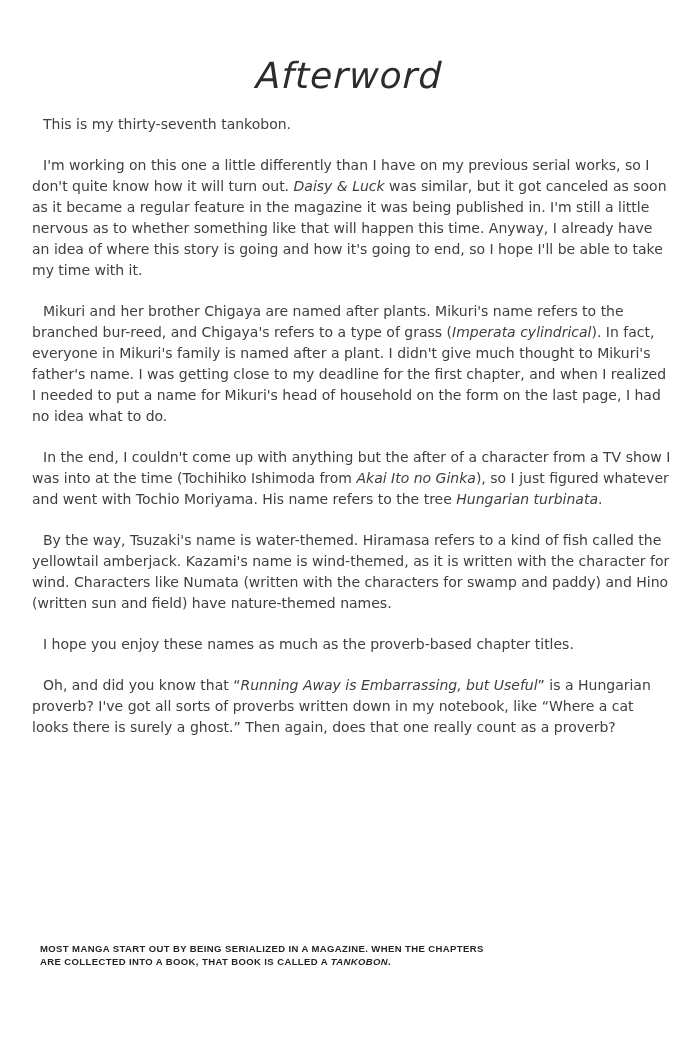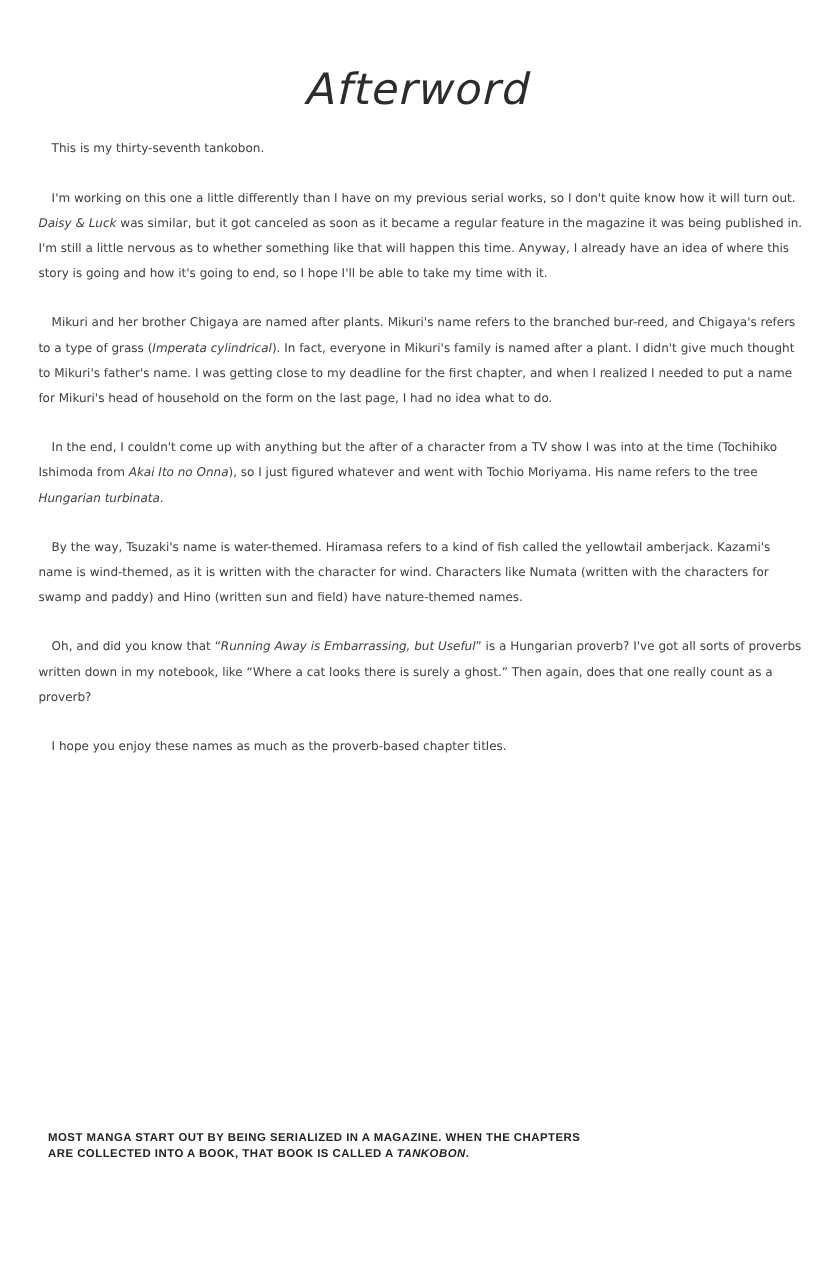--- a/index.html
+++ b/index.html
@@ -27,21 +27,21 @@
     line-height: 44px;
     letter-spacing: 1px;
     color: #2c2c2c;
     transform: skewX(-2deg);
   }
   .content {
     margin: 16px 28px 0 32px;
   }
   .para {
     margin: 0 0 20px 0;
-    font-size: 10px;
+    font-size: 14px;
     line-height: 21px;
     text-indent: 11px;
     color: #404040;
   }
   .para em {
     font-style: italic;
   }
   .footnote {
     position: absolute;
     left: 40px;
@@ -62,20 +62,20 @@
 </head>
 <body>
 
 <div class="page">
   <h1 class="title">Afterword</h1>
 
   <div class="content">
       <p class="para"><span>This is my thirty-seventh tankobon.</span></p>
       <p class="para"><span>I'm working on this one a little differently than I have on my previous serial works, so I don't quite know how it will turn out. </span><em>Daisy &amp; Luck</em><span> was similar, but it got canceled as soon as it became a regular feature in the magazine it was being published in. I'm still a little nervous as to whether something like that will happen this time. Anyway, I already have an idea of where this story is going and how it's going to end, so I hope I'll be able to take my time with it.</span></p>
       <p class="para"><span>Mikuri and her brother Chigaya are named after plants. Mikuri's name refers to the branched bur-reed, and Chigaya's refers to a type of grass (</span><em>Imperata cylindrical</em><span>). In fact, everyone in Mikuri's family is named after a plant.  I didn't give much thought to Mikuri's father's name. I was getting close to my deadline for the first chapter, and when I realized I needed to put a name for Mikuri's head of household on the form on the last page, I had no idea what to do.</span></p>
-      <p class="para"><span>In the end, I couldn't come up with anything but the after of a character from a TV show I was into at the time (Tochihiko Ishimoda from </span><em>Akai Ito no Onna</em><span>), so I just figured whatever and went with Tochio Moriyama. His name refers to the tree </span><em>Hungarian turbinata</em><span>.</span></p>
+      <p class="para"><span>In the end, I couldn't come up with anything but the after of a character from a TV show I was into at the time (Tochihiko Ishimoda from </span><em>Akai Ito no Ginka</em><span>), so I just figured whatever and went with Tochio Moriyama. His name refers to the tree </span><em>Hungarian turbinata</em><span>.</span></p>
       <p class="para"><span>By the way, Tsuzaki's name is water-themed. Hiramasa refers to a kind of fish called the yellowtail amberjack. Kazami's name is wind-themed, as it is written with the character for wind. Characters like Numata (written with the characters for swamp and paddy) and Hino (written sun and field) have nature-themed names.</span></p>
+      <p class="para"><span>I hope you enjoy these names as much as the proverb-based chapter titles.</span></p>
       <p class="para"><span>Oh, and did you know that “</span><em>Running Away is Embarrassing, but Useful</em><span>” is a Hungarian proverb? I've got all sorts of proverbs written down in my notebook, like “Where a cat looks there is surely a ghost.” Then again, does that one really count as a proverb?</span></p>
-      <p class="para"><span>I hope you enjoy these names as much as the proverb-based chapter titles.</span></p>
     </div>
 
   <div class="footnote"><span>MOST MANGA START OUT BY BEING SERIALIZED IN A MAGAZINE. WHEN THE CHAPTERS ARE COLLECTED INTO A BOOK, THAT BOOK IS CALLED A </span><em>TANKOBON</em><span>.</span></div>
 </div>
 
 </body></html>

